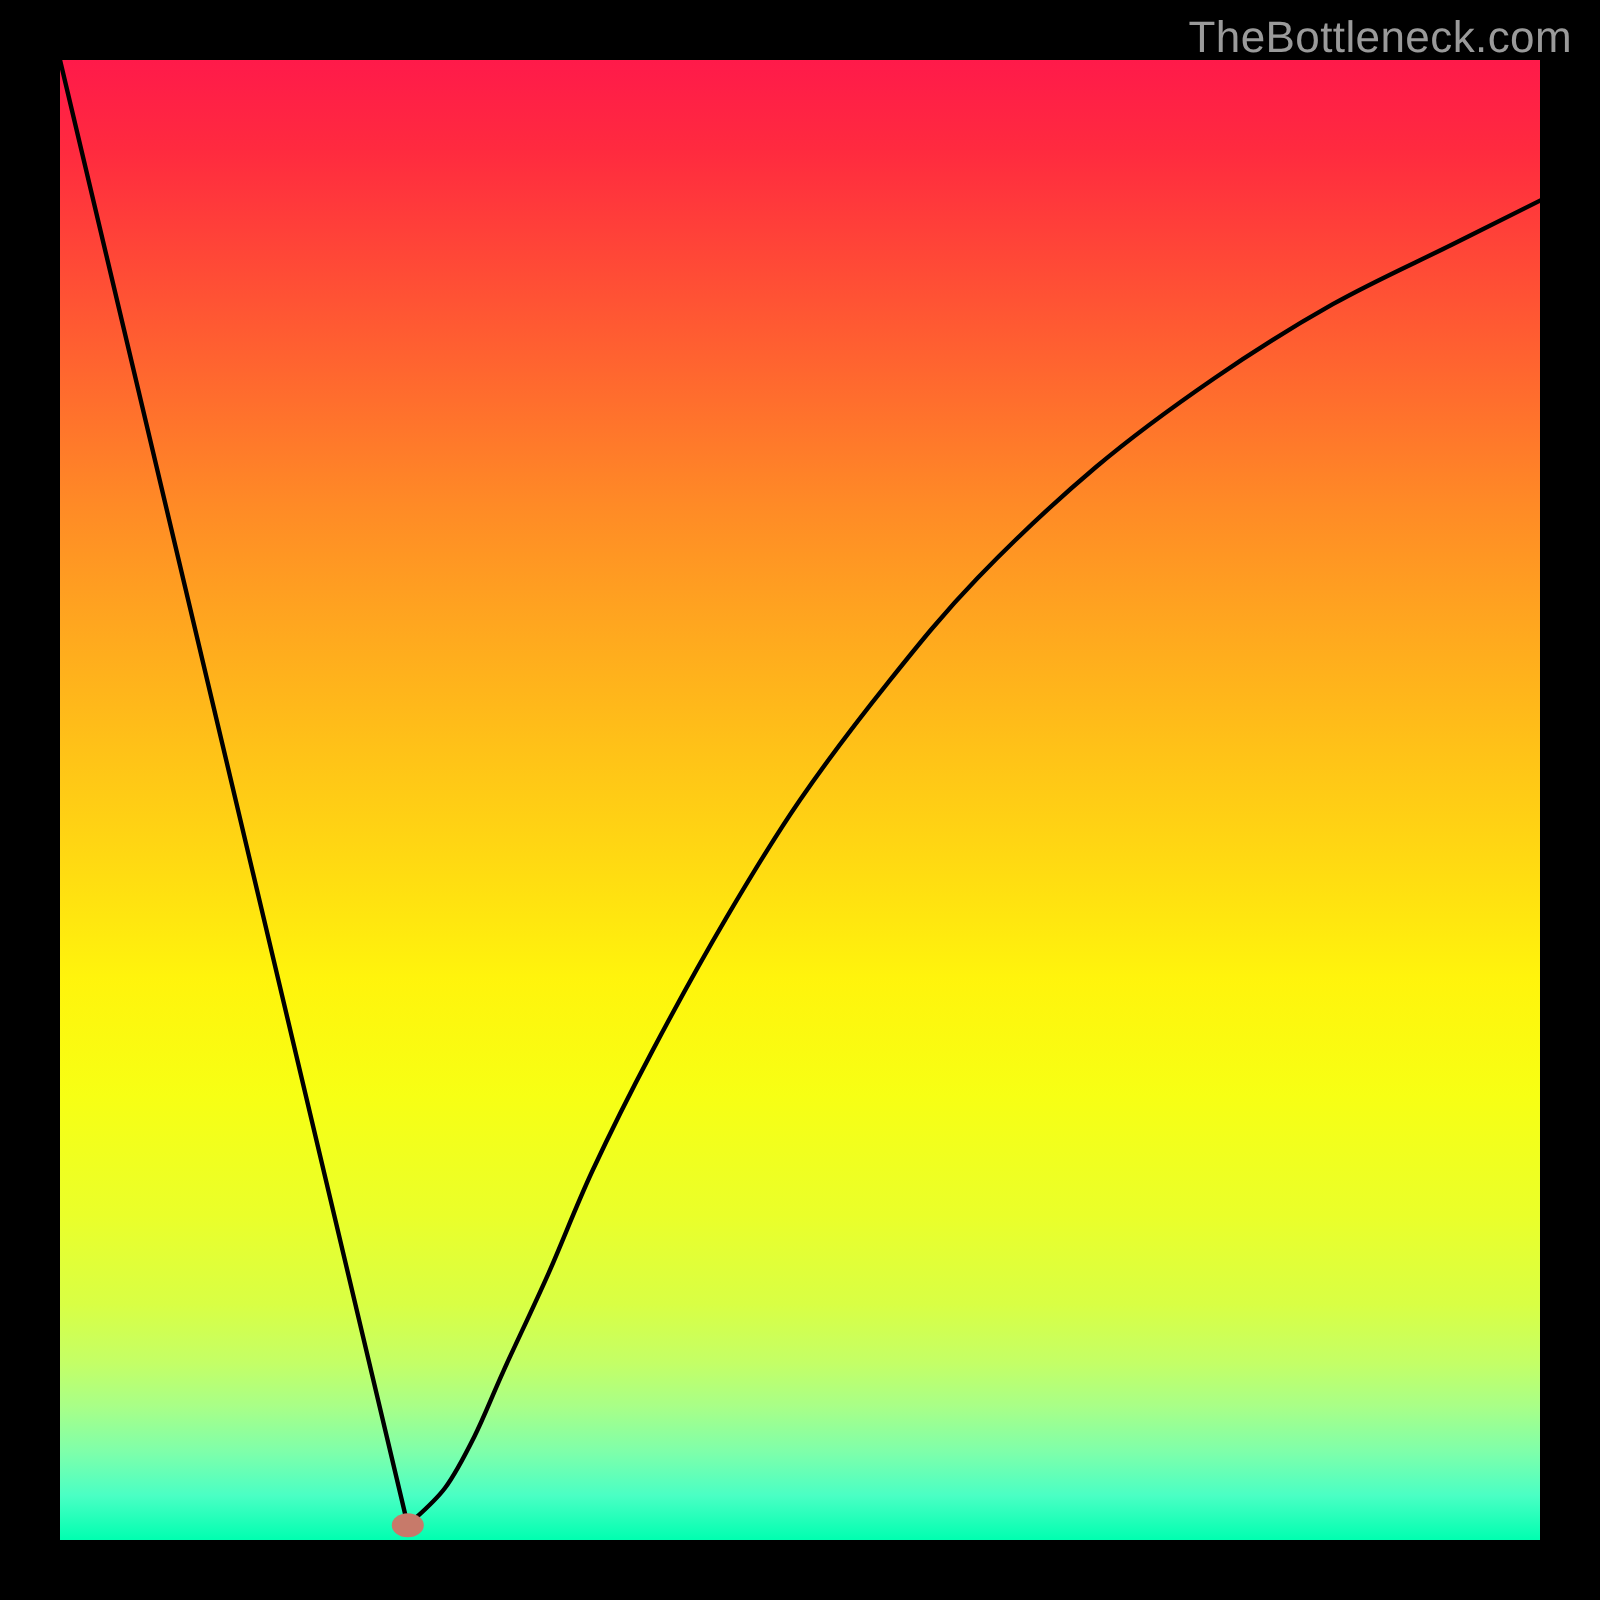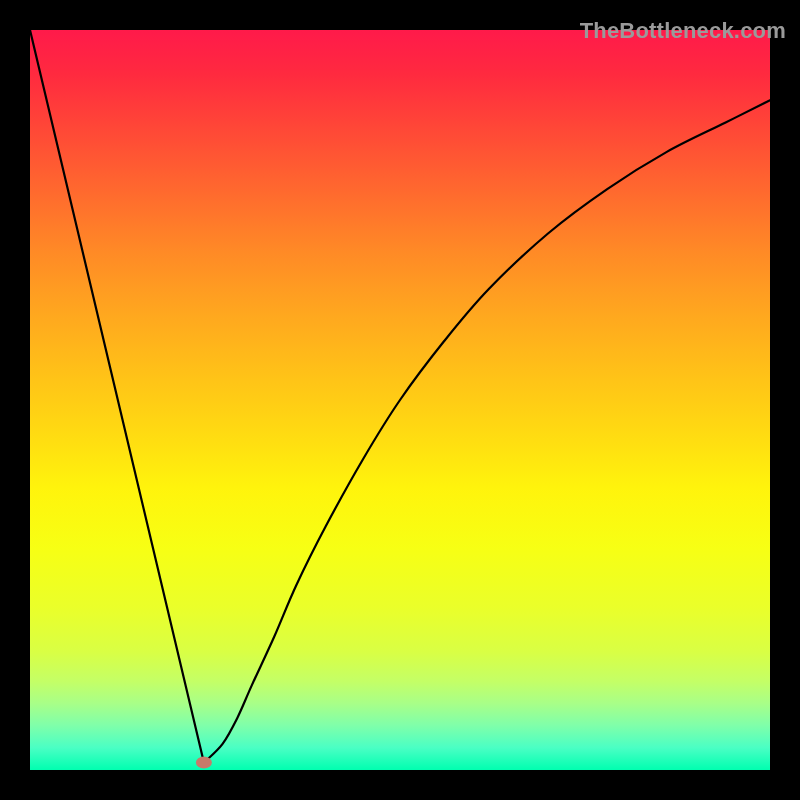--- a/index.html
+++ b/index.html
@@ -56,25 +56,25 @@
     stroke-width: 2.2;
     stroke-linejoin: round;
     stroke-linecap: round;
   }
   .marker {
     fill: #c77a6a;
     stroke: none;
   }
   .watermark {
     position: absolute;
-    top: 18px;
+    top: 6px;
     right: 14px;
     color: #9a9a9a;
     font-size: 22px;
-    font-weight: 700;
+    font-weight: 400;
     letter-spacing: 0.2px;
     user-select: none;
   }
 </style>
 </head>
 <body>
 
 <div class="frame">
   <div class="plot-area">
     <svg class="plot-svg" viewBox="0 0 740 740" preserveAspectRatio="none">

